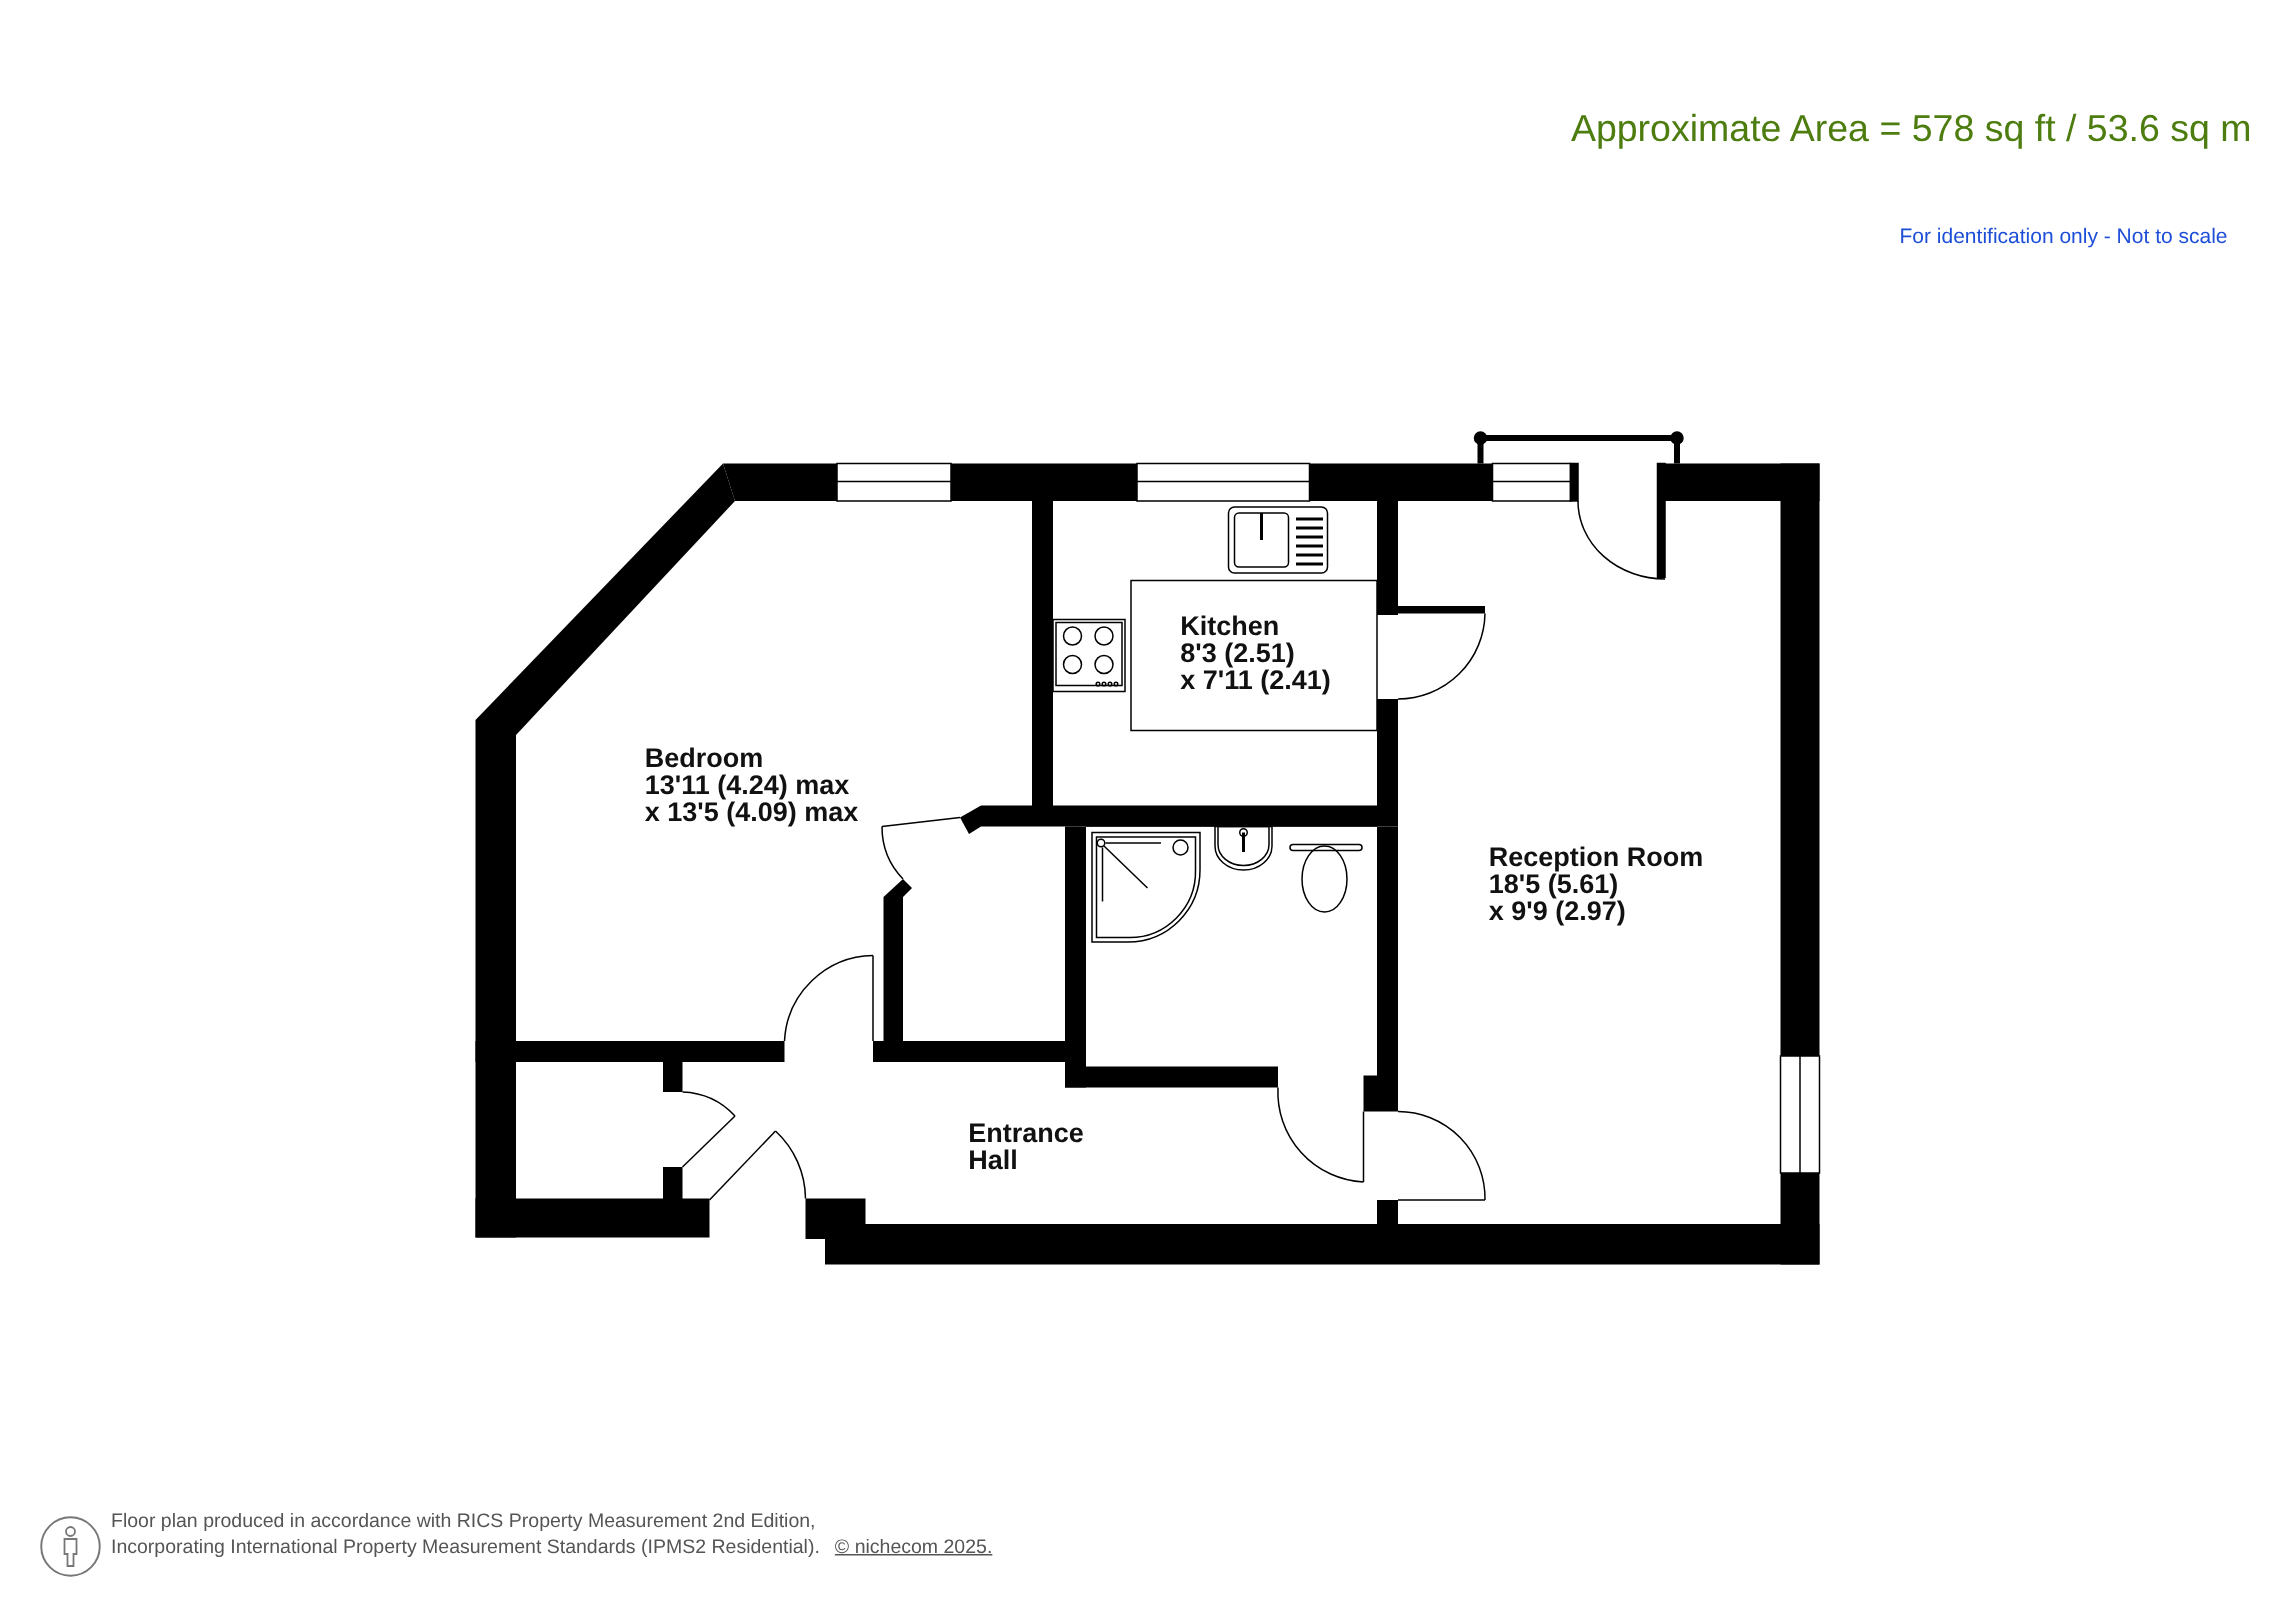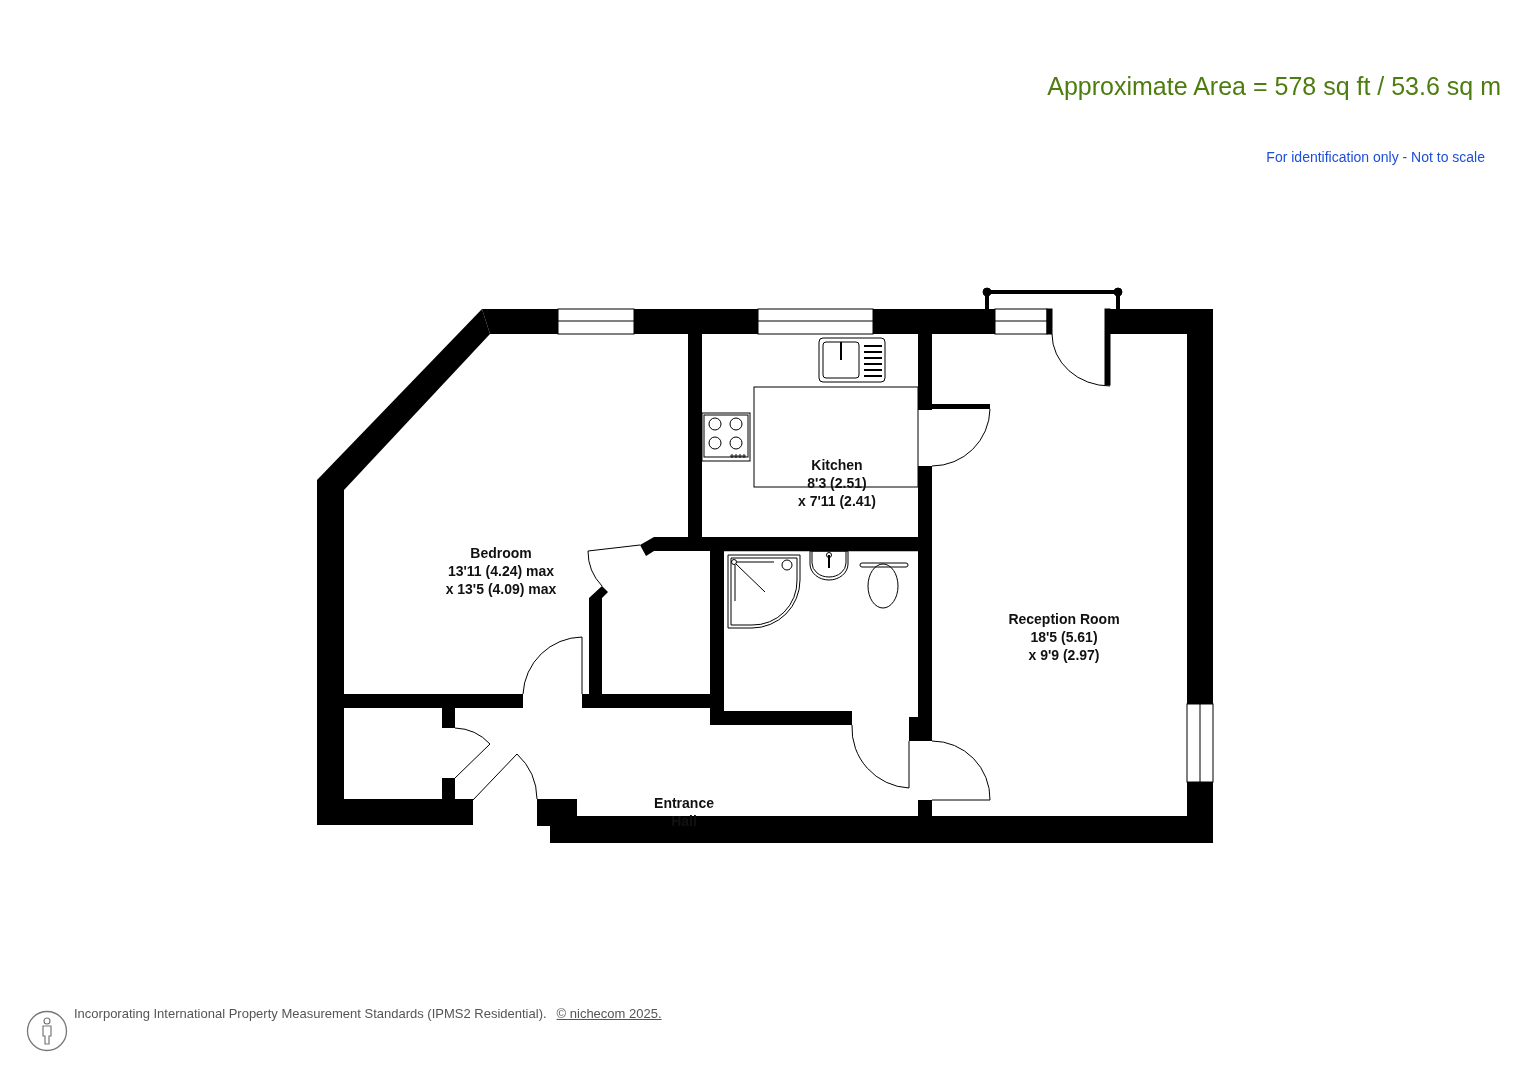--- a/index.html
+++ b/index.html
@@ -1,20 +1,20 @@
 <!DOCTYPE html>
 <html><head>
 <meta charset="utf-8">
 <style>
   html, body { margin: 0; padding: 0; background: #ffffff; }
   body { width: 1527px; height: 1080px; position: relative; overflow: hidden; font-family: "Liberation Sans", sans-serif; color: #000; }
   .area-title { position: absolute; right: 26px; top: 72px; font-size: 25px; color: #4d7c0f; white-space: nowrap; }
   .area-sub { position: absolute; right: 42px; top: 105px; font-size: 14px; color: #1d4ed8; white-space: nowrap; margin-top: 44px; }
   svg.plan { position: absolute; left: 0; top: 0; }
-  .room-label { position: absolute; text-align: center; font-size: 14px; line-height: 18px; color: #111; transform: translateX(-50%); white-space: nowrap; margin-top: 48px; }
+  .room-label { position: absolute; font-size: 18px; line-height: 18px; color: #111; transform: translateX(-50%); white-space: nowrap; }
   .room-label .name { font-weight: bold; display: block; }
   .room-label .dim { display: block; font-weight: bold; }
   .footer { position: absolute; left: 74px; top: 1006px; font-size: 13px; line-height: 16.5px; color: #555; white-space: nowrap; }
   .footer .copy { margin-left: 10px; text-decoration: underline; }
   .person-icon { position: absolute; left: 26px; top: 1010px; width: 42px; height: 42px; }
 </style>
 </head>
 <body>
 
 <div class="area-title">Approximate Area = 578 sq ft / 53.6 sq m</div>
@@ -191,14 +191,15 @@
   <span class="name">Entrance</span>
   <span class="name">Hall</span>
 </div>
 
 <svg class="person-icon" viewBox="0 0 42 42" xmlns="http://www.w3.org/2000/svg">
   <circle cx="21" cy="21" r="19.5" fill="none" stroke="#777" stroke-width="1.3"></circle>
   <circle cx="21" cy="11" r="3" fill="none" stroke="#777" stroke-width="1.2"></circle>
   <path d="M17,16 L25,16 L25,26 L23,26 L23,34 L19,34 L19,26 L17,26 Z" fill="none" stroke="#777" stroke-width="1.2"></path>
 </svg>
 <div class="footer">
+  <div>Floor plan produced in accordance with RICS Property Measurement 2nd Edition,</div>
   <div><span>Incorporating International Property Measurement Standards (IPMS2 Residential).</span><span class="copy">© nichecom 2025.</span></div>
 </div>
 
 </body></html>

